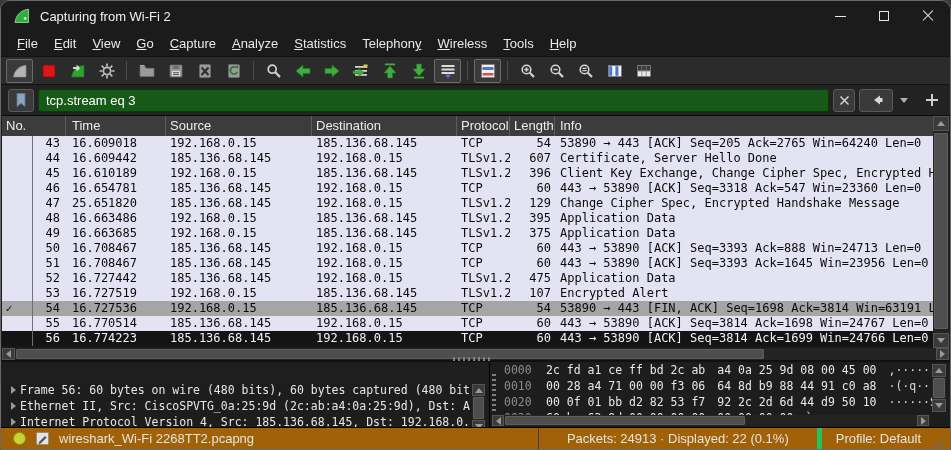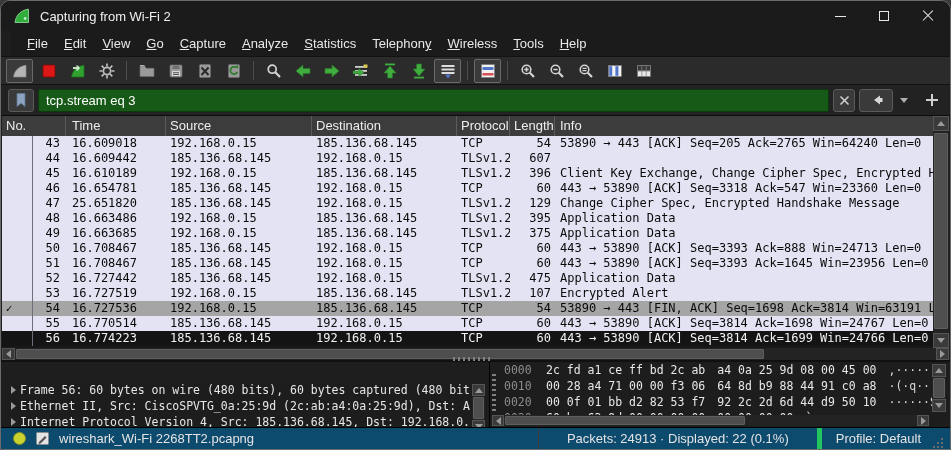--- a/index.html
+++ b/index.html
@@ -12,21 +12,21 @@
     display:flex;align-items:center;color:#f0f0f0;font-size:13px;}
   .app-icon{width:18px;height:18px;margin:0 9px 0 12px;}
   .win-controls{margin-left:auto;display:flex;height:30px;}
   .win-btn{width:44px;height:30px;display:flex;align-items:center;justify-content:center;}
   .glyph-min{width:11px;height:1px;background:#e8e8e8;}
   .glyph-max{width:10px;height:10px;border:1px solid #e8e8e8;}
   .glyph-close{position:relative;width:12px;height:12px;}
   .glyph-close::before,.glyph-close::after{content:"";position:absolute;left:-1px;top:5px;width:14px;height:1.4px;background:#e8e8e8;}
   .glyph-close::before{transform:rotate(45deg);} .glyph-close::after{transform:rotate(-45deg);}
   
-  .menubar{position:absolute;top:30px;left:10px;right:0;height:25px;background:#1b1b1b;
+  .menubar{position:absolute;top:30px;left:0;right:0;height:25px;background:#1b1b1b;
     display:flex;align-items:center;padding-left:8px;color:#e8e8e8;font-size:13px;}
   .menu-item{padding:3px 8px;}
   .menu-item .mn{text-decoration:underline;}
   
   .toolbar{position:absolute;top:55px;left:0;right:0;height:29px;background:#2b2b2b;
     border-top:1px solid #121212;border-bottom:1px solid #121212;
     display:flex;align-items:center;padding:0 5px;gap:2px;}
   .tb-btn{width:27px;height:24px;display:flex;align-items:center;justify-content:center;border-radius:2px;border:1px solid transparent;}
   .tb-btn.active{border:1px solid #6a6a6a;background:#3a3a3a;}
   .tb-sep{width:1px;height:19px;background:#4d4d4d;margin:0 4px;}
@@ -100,21 +100,21 @@
   .off{display:inline-block;width:30px;margin-right:12px;color:#8c8c8c;}
   .hx{display:inline-block;margin-right:12px;}
   .asc{display:inline-block;margin-right:10px;color:#d8d8d8;}
   .hex-vscroll{top:2px;right:3px;width:14px;height:48px;}
   .hex-vscroll .up{top:0;left:0;right:0;height:13px;} .hex-vscroll .down{bottom:0;left:0;right:0;height:13px;}
   .hex-vscroll .sb-thumb{top:14px;left:1px;right:1px;height:20px;}
   .hex-hscroll{bottom:1px;left:2px;right:20px;height:11px;}
   .hex-hscroll .left{left:0;top:0;bottom:0;width:12px;} .hex-hscroll .right{right:0;top:0;bottom:0;width:12px;}
   .hex-hscroll .sb-thumb{left:13px;top:1px;bottom:1px;width:240px;}
   
-  .statusbar{position:absolute;top:426px;left:0;right:0;bottom:0;background:#0c4a6e;border-top:1px solid #000;
+  .statusbar{position:absolute;top:426px;left:0;right:0;bottom:0;background:#a16207;border-top:1px solid #000;
     display:flex;align-items:stretch;color:#e4e4e4;font-size:13px;}
   .sb-left{flex:1;display:flex;align-items:center;gap:9px;padding-left:12px;}
   .expert-dot{width:13px;height:13px;border-radius:50%;background:#c9d22e;border:1px solid #8a9220;}
   .sb-mid{display:flex;align-items:center;padding:0 28px;border-left:1px solid #3d3d3d;border-right:5px solid #22c55e;}
   .sb-right{display:flex;align-items:center;padding:0 6px 0 14px;}
   .grip{width:13px;height:13px;align-self:flex-end;margin-left:10px;
     background:
       radial-gradient(circle 1px at 11px 11px,#6a6a6a 1px,transparent 1.5px),
       radial-gradient(circle 1px at 7px 11px,#6a6a6a 1px,transparent 1.5px),
       radial-gradient(circle 1px at 3px 11px,#6a6a6a 1px,transparent 1.5px),
@@ -351,20 +351,21 @@
         <div class="pl-cell c6">53890 → 443 [ACK] Seq=205 Ack=2765 Win=64240 Len=0</div>
       </div>
       <div class="pl-row">
         <div class="pl-cell cg"></div>
         <div class="pl-cell c0">44</div>
         <div class="pl-cell c1">16.609442</div>
         <div class="pl-cell c2">185.136.68.145</div>
         <div class="pl-cell c3">192.168.0.15</div>
         <div class="pl-cell c4">TLSv1.2</div>
         <div class="pl-cell c5">607</div>
+        <div class="pl-cell c6">Certificate, Server Hello Done</div>
       </div>
       <div class="pl-row">
         <div class="pl-cell cg"></div>
         <div class="pl-cell c0">45</div>
         <div class="pl-cell c1">16.610189</div>
         <div class="pl-cell c2">192.168.0.15</div>
         <div class="pl-cell c3">185.136.68.145</div>
         <div class="pl-cell c4">TLSv1.2</div>
         <div class="pl-cell c5">396</div>
         <div class="pl-cell c6">Client Key Exchange, Change Cipher Spec, Encrypted Handshake Message</div>

